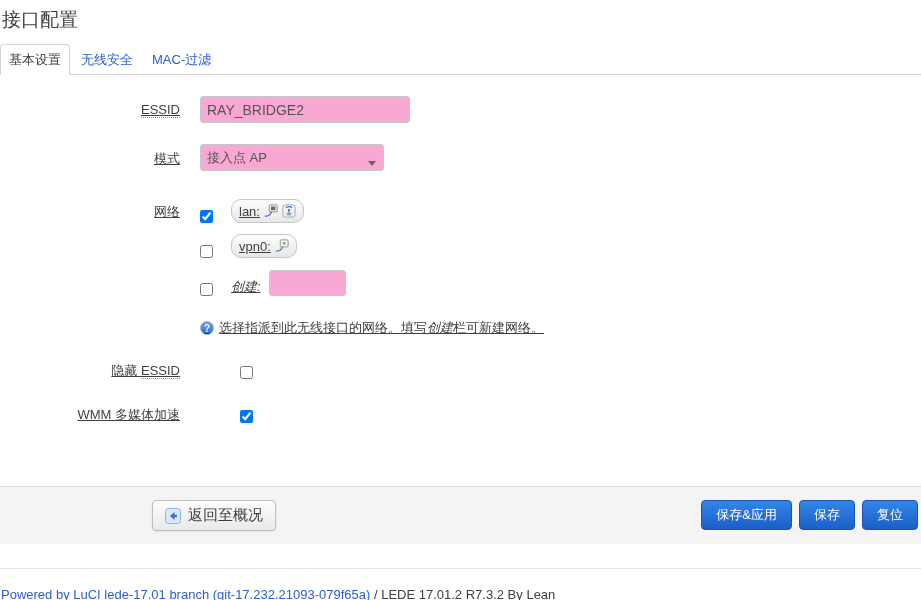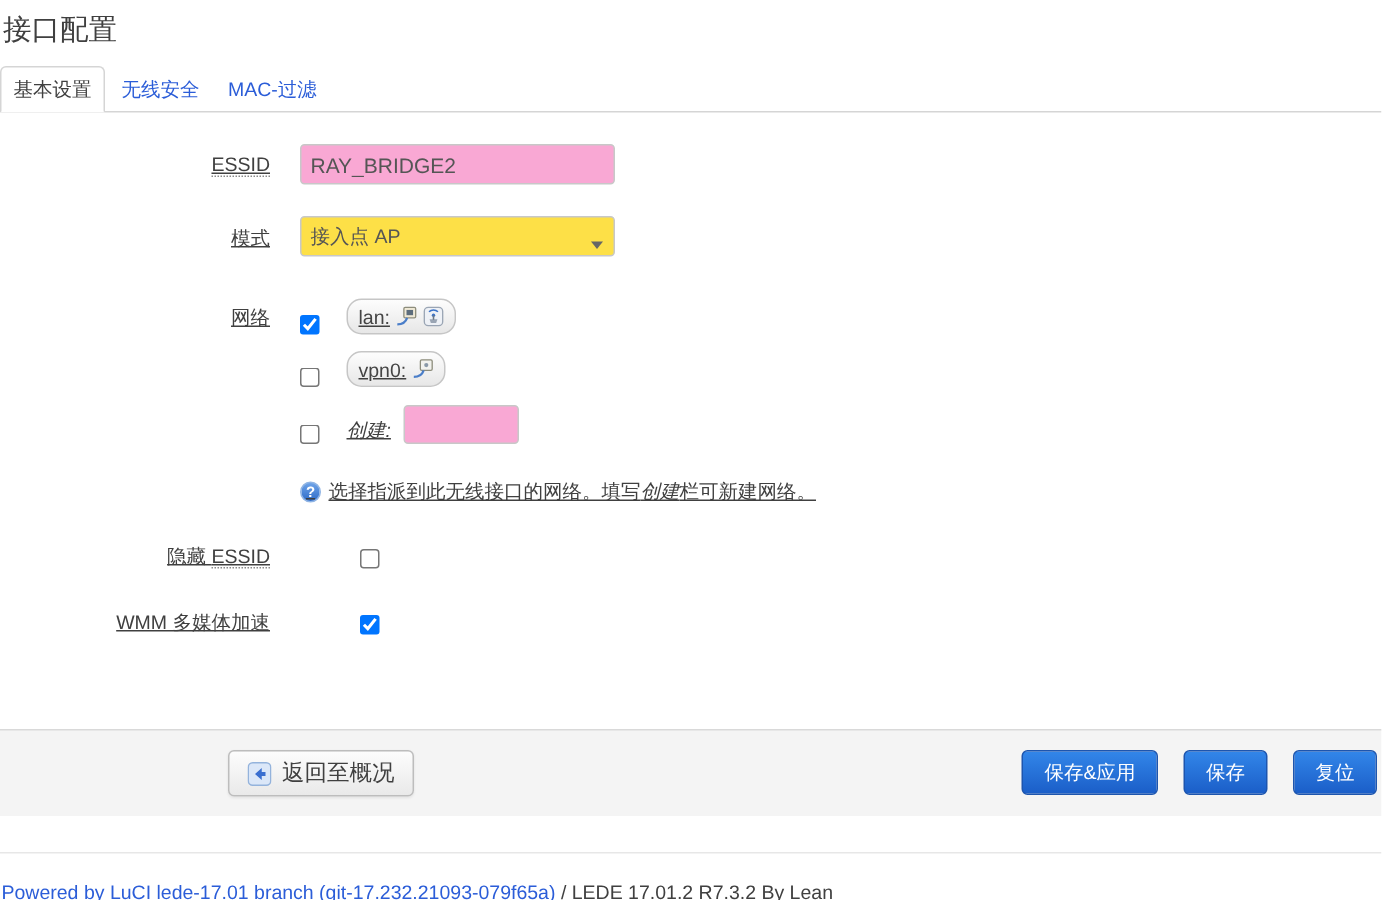--- a/index.html
+++ b/index.html
@@ -42,24 +42,24 @@
   .mb26 { margin-bottom: 26px; }
   input[type="text"] {
     width: 210px; height: 27px; padding: 4px 6px;
     border: 1px solid #c8c8c8; border-radius: 3px;
     font-family: "Liberation Sans", sans-serif; font-size: 14px; color: #555;
     background: #f9a8d4;
   }
   .select-wrap { position: relative; width: 210px; }
   select {
     -webkit-appearance: none; appearance: none;
-    width: 210px; height: 27px; padding: 3px 22px 3px 6px;
+    width: 184px; height: 27px; padding: 3px 22px 3px 6px;
     border: 1px solid #c8c8c8; border-radius: 3px;
     font-family: "Liberation Sans", sans-serif; font-size: 13px; color: #555;
-    background: #fde047;
+    background: #f9a8d4;
   }
   .chevron {
     position: absolute; right: 8px; top: 11px; pointer-events: none;
     width: 0; height: 0;
     border-left: 4px solid transparent; border-right: 4px solid transparent;
     border-top: 5px solid #666;
   }
   input[type="checkbox"] { width: 13px; height: 13px; margin: 0; flex: none; }
   .net-opt { display: flex; align-items: flex-end; height: 25px; margin-bottom: 10px; }
   .net-opt input[type="checkbox"] { margin-right: 18px; }
@@ -92,21 +92,21 @@
   .btn-back {
     position: absolute; left: 152px; top: 13px;
     display: inline-flex; align-items: center; gap: 7px;
     height: 31px; padding: 0 12px;
     background: linear-gradient(#fdfdfd, #e9e9e9);
     border: 1px solid #bdbdbd; border-radius: 4px;
     font-family: "Liberation Sans", sans-serif; font-size: 15px; color: #404040;
     cursor: pointer; box-shadow: 0 1px 2px rgba(0,0,0,0.08);
   }
   .actions-right {
-    position: absolute; right: 3px; top: 13px; display: flex; gap: 17px;
+    position: absolute; right: 3px; top: 13px; display: flex; gap: 7px;
   }
   .btn-blue {
     height: 30px; padding: 0 14px;
     background: linear-gradient(#3286e9, #1b5ec8);
     border: 1px solid #1d55ae; border-radius: 4px;
     font-family: "Liberation Sans", sans-serif; font-size: 13px; color: #fff;
     cursor: pointer;
   }
   
   .divider { border: none; border-top: 1px solid #e7e7e7; margin: 24px 0 0 0; }

